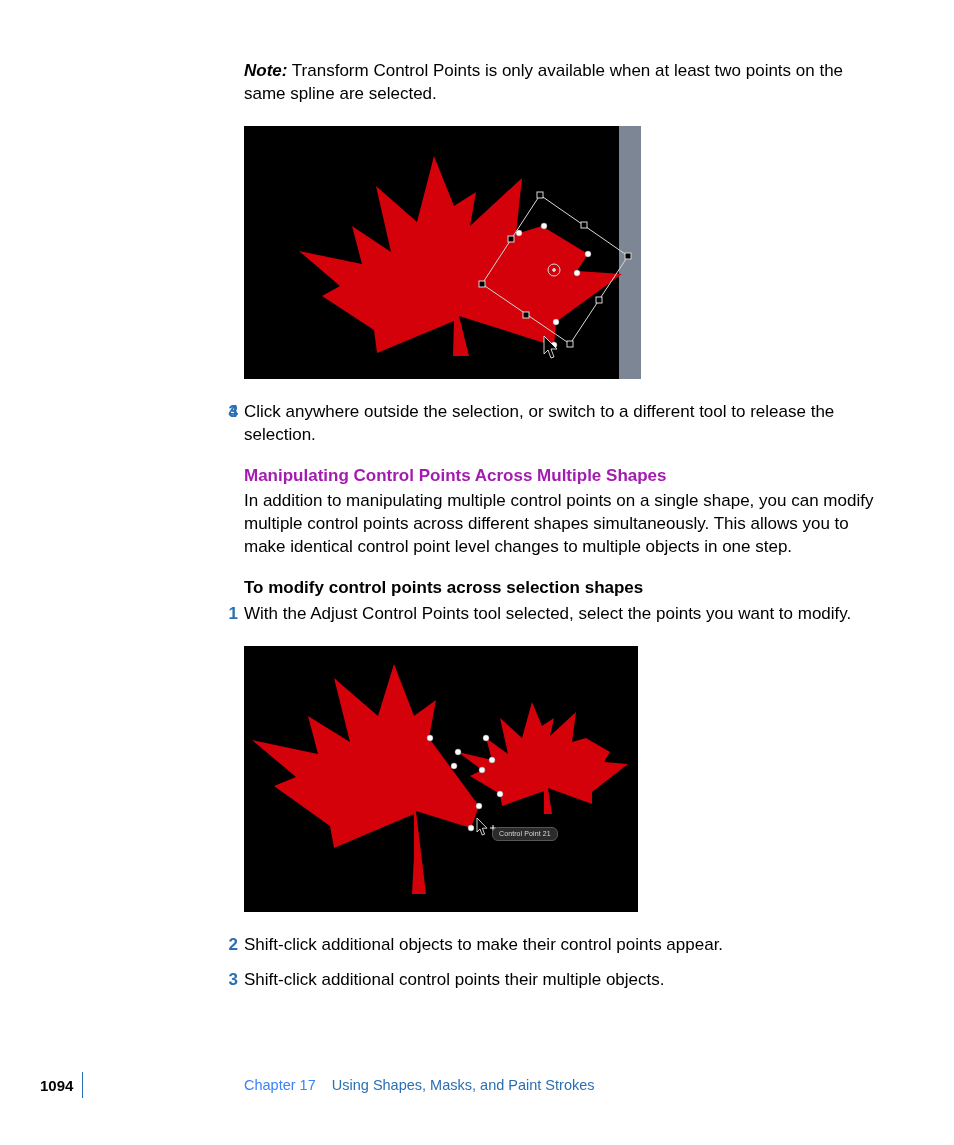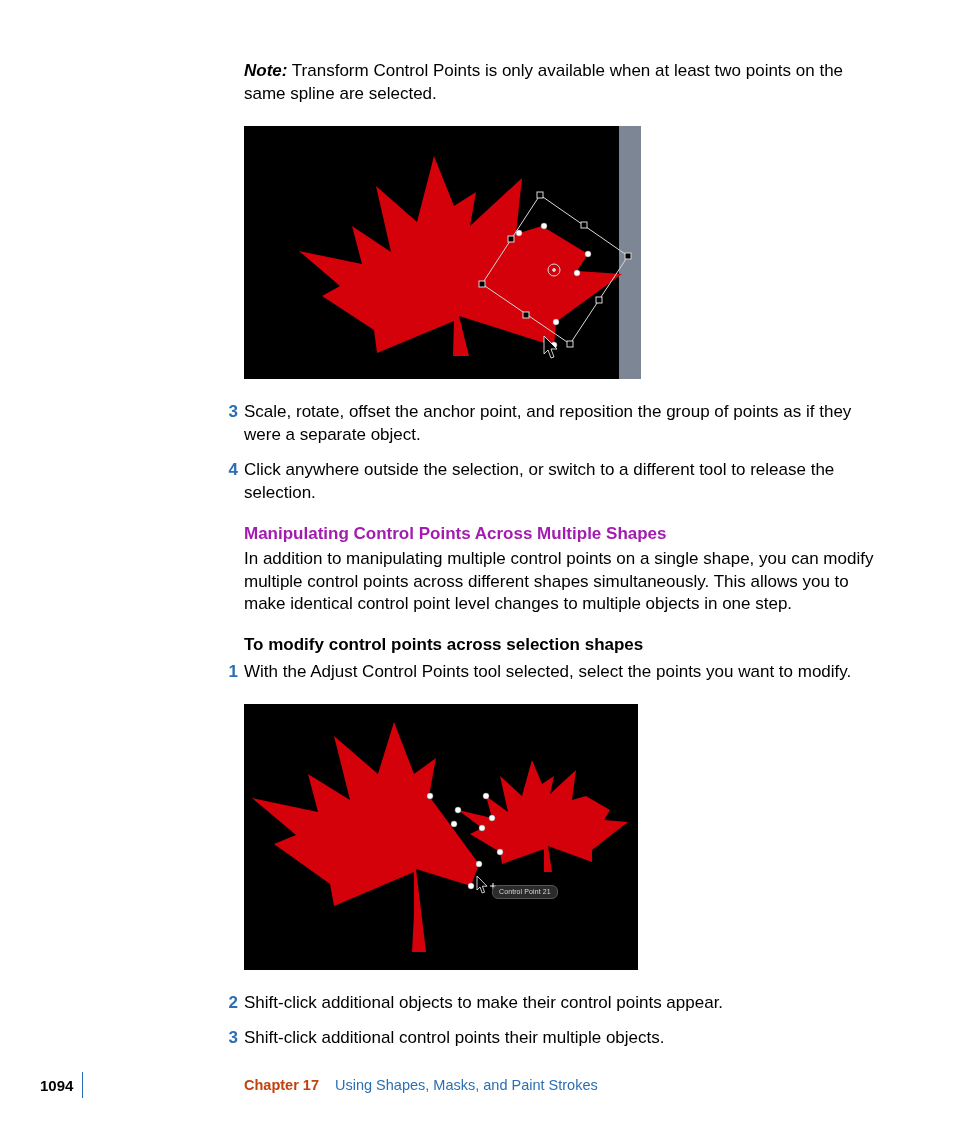--- a/index.html
+++ b/index.html
@@ -83,22 +83,22 @@
     width: 0;
     height: 26px;
     border-left: 1px solid #2a6fb3;
   }
   .footer-center {
     position: absolute;
     left: 244px;
     font-size: 14.5px;
   }
   .footer-center .chap-label {
-    font-weight: 700;
-    color: #c2410c;
+    font-weight: 400;
+    color: #3b82f6;
   }
   .footer-center .chap-title {
     color: #2a6fb3;
     margin-left: 12px;
   }
 
   
   .fig1 {
     width: 397px;
     height: 253px;
@@ -215,21 +215,20 @@
 
           <g>
             <path d="M300 210 l0 18 l4 -4 l3 8 l3 -1 l-3 -8 l6 0 z" fill="#000" stroke="#fff" stroke-width="0.8"></path>
           </g>
         </svg>
       </div>
     </div>
 
     <div class="numbered-item">
       <span class="num">3</span>
-      <span>Scale, rotate, offset the anchor point, and reposition the group of points as if they were a separate object.</span>
     </div>
 
     <div class="numbered-item">
       <span class="num">4</span>
       <span>Click anywhere outside the selection, or switch to a different tool to release the selection.</span>
     </div>
 
     <div class="sub-heading">Manipulating Control Points Across Multiple Shapes</div>
     <p class="body-para">In addition to manipulating multiple control points on a single shape, you can modify multiple control points across different shapes simultaneously. This allows you to make identical control point level changes to multiple objects in one step.</p>
 

